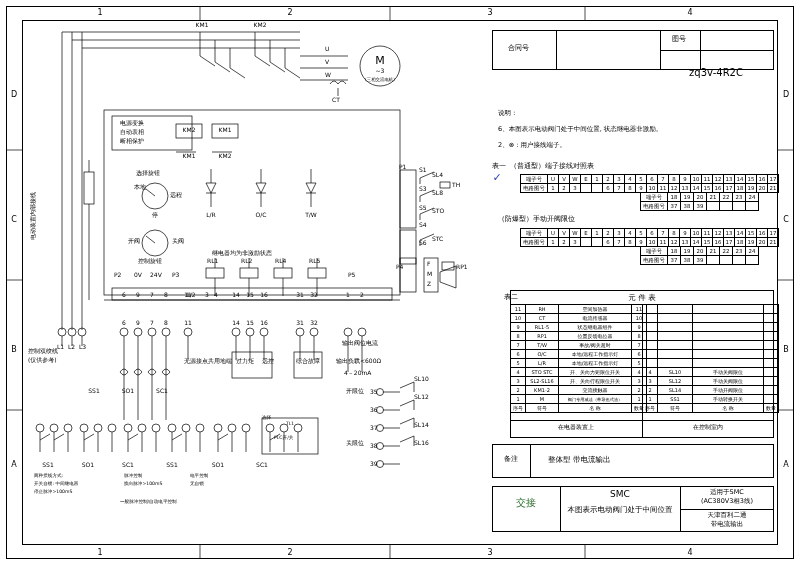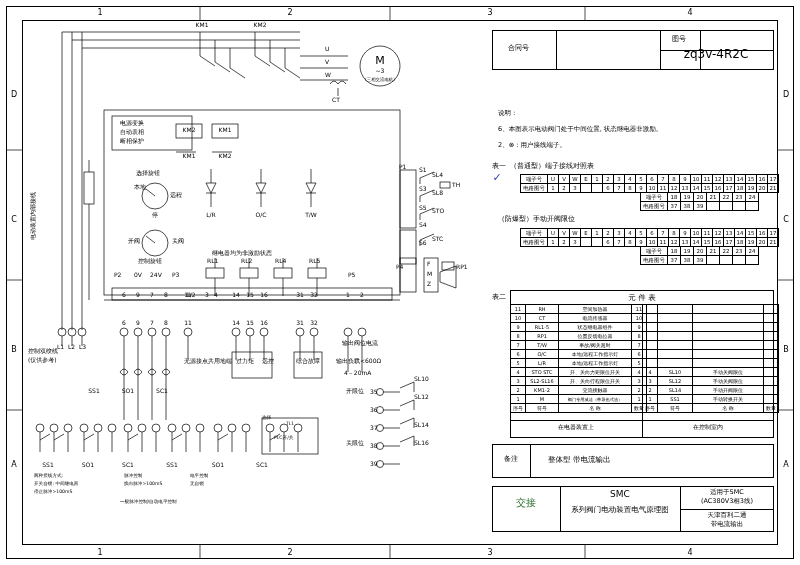--- a/index.html
+++ b/index.html
@@ -428,21 +428,21 @@
   <div class="txt" style="left:370px;top:443px;">38</div>
   <div class="txt" style="left:370px;top:461px;">39</div>
 
   <div class="box" style="left:492px;top:30px;width:282px;height:40px;"></div>
   <div class="ln vl" style="left:556px;top:30px;height:40px;"></div>
   <div class="ln vl" style="left:660px;top:30px;height:40px;"></div>
   <div class="ln vl" style="left:700px;top:30px;height:40px;"></div>
   <div class="ln hl" style="left:660px;top:50px;width:114px;"></div>
   <div class="txt cn" style="left:508px;top:45px;font-size:7px;">合同号</div>
   <div class="txt cn" style="left:672px;top:36px;font-size:7px;">图号</div>
-  <div class="txtc cn" style="left:660px;top:48px;width:112px;font-size:12px;">zq3v-4R2C</div>
+  <div class="txtc cn" style="left:660px;top:68px;width:112px;font-size:10px;">zq3v-4R2C</div>
 
   <div class="txt cn" style="left:498px;top:110px;font-size:6.5px;">说明：</div>
   <div class="txt cn" style="left:498px;top:126px;font-size:6.5px;">6、本图表示电动阀门处于中间位置, 状态继电器非激励。</div>
   <div class="txt cn" style="left:498px;top:142px;font-size:6.5px;">2、⊗ : 用户接线端子。</div>
 
   <div class="txt cn" style="left:492px;top:163px;font-size:7px;">表一</div>
   <div class="txt cn" style="left:510px;top:163px;font-size:7px;">（普通型）端子接线对照表</div>
   <div class="txtc" style="left:490px;top:172px;width:14px;font-size:11px;color:#2a3fb0;">✓</div>
 
   <table class="tbl" style="left:520px;top:174px;">
@@ -596,21 +596,21 @@
       <td>38</td>
       <td>39</td>
       <td></td>
       <td></td>
       <td></td>
       <td></td>
     </tr>
   </tbody>
     </table>
 
-  <div class="txt cn" style="left:492px;top:294px;font-size:7px;">表二</div>
+  <div class="txt cn" style="left:504px;top:294px;font-size:7px;">表二</div>
 
   <div class="box" style="left:510px;top:290px;width:264px;height:148px;"></div>
   <div class="ln hl" style="left:510px;top:304px;width:264px;"></div>
   <div class="ln hl" style="left:510px;top:420px;width:264px;"></div>
   <div class="ln vl" style="left:642px;top:304px;height:134px;"></div>
   <div class="txtc cn" style="left:510px;top:294px;width:264px;font-size:7.5px;">元 件 表</div>
 
   <table class="tbl small" style="left:510px;top:304px;border:none;">
     <tbody>
         <tr>
@@ -773,19 +773,19 @@
   <div class="txtc cn" style="left:492px;top:456px;width:38px;font-size:7px;">备注</div>
   <div class="txt cn" style="left:548px;top:456px;font-size:7.5px;text-align:center;">整体型 带电流输出</div>
 
   <div class="box" style="left:492px;top:486px;width:282px;height:46px;"></div>
   <div class="ln vl" style="left:560px;top:486px;height:46px;"></div>
   <div class="ln vl" style="left:680px;top:486px;height:46px;"></div>
   <div class="ln hl" style="left:680px;top:509px;width:94px;"></div>
 
   <div class="txtc cn" style="left:492px;top:498px;width:68px;font-size:10px;color:#2a6b2a;">交接</div>
   <div class="txtc cn" style="left:560px;top:490px;width:120px;font-size:9px;">SMC</div>
-  <div class="txtc cn" style="left:560px;top:506px;width:120px;font-size:7.5px;">系列阀门电动装置电气原理图</div>
+  <div class="txtc cn" style="left:560px;top:506px;width:120px;font-size:7.5px;">本图表示电动阀门处于中间位置</div>
   <div class="txtc cn" style="left:680px;top:489px;width:94px;font-size:6.5px;">适用于SMC</div>
   <div class="txtc cn" style="left:680px;top:498px;width:94px;font-size:6.5px;">(AC380V3相3线)</div>
   <div class="txtc cn" style="left:680px;top:512px;width:94px;font-size:6.5px;">天津百利二通</div>
   <div class="txtc cn" style="left:680px;top:521px;width:94px;font-size:6.5px;">带电流输出</div>
 
 </div>
 
 </body></html>

